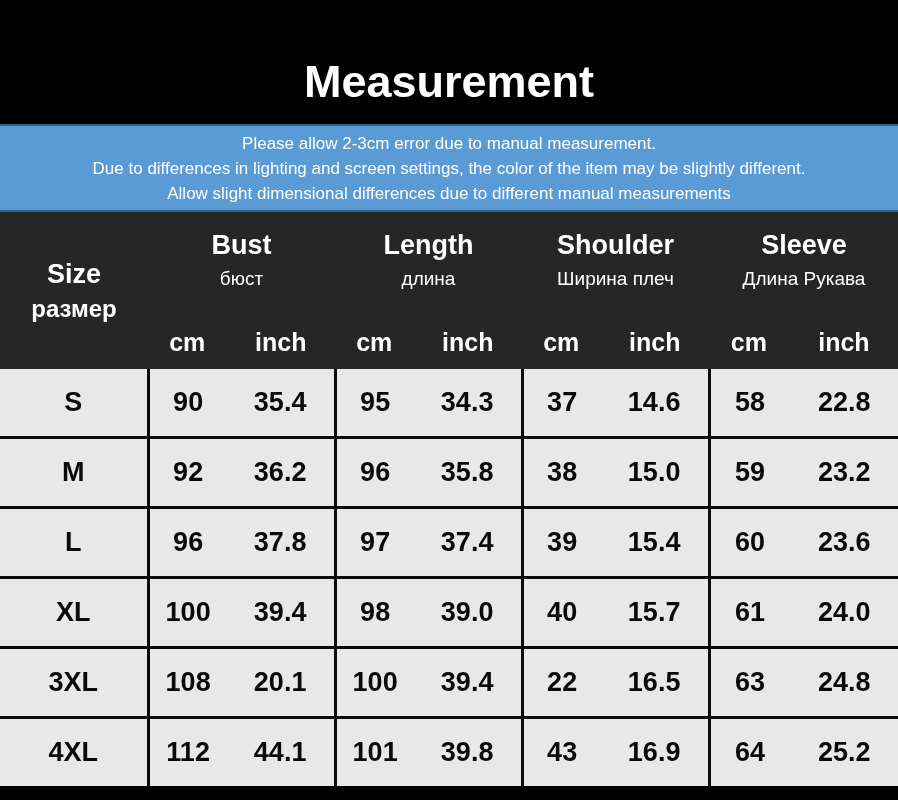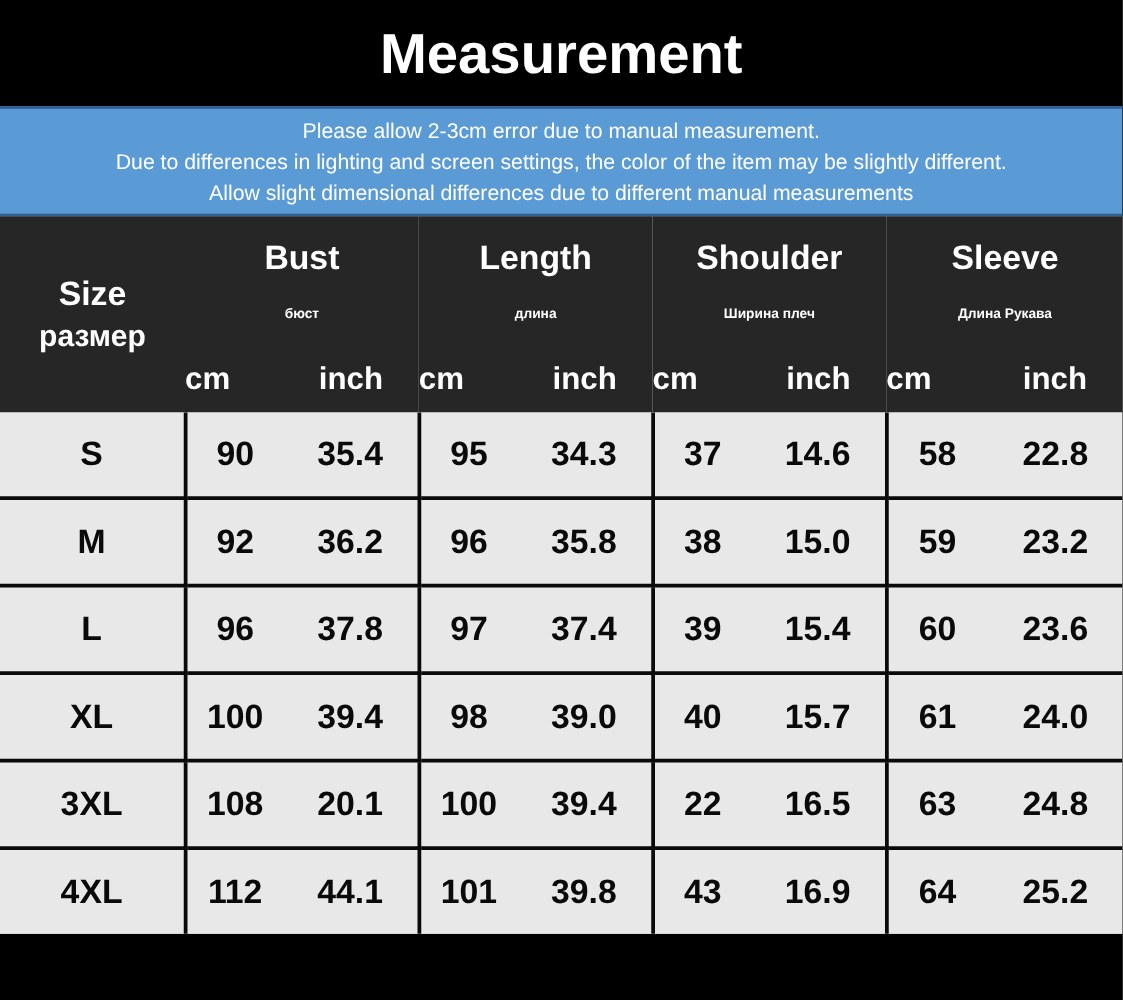--- a/index.html
+++ b/index.html
@@ -21,20 +21,21 @@
     box-sizing: border-box;
   }
 
   
   .title-bar {
     height: 85px;
     background: #000000;
     display: flex;
     align-items: center;
     justify-content: center;
+    margin-top: 39px;
   }
   .title-text {
     color: #ffffff;
     font-size: 45px;
     font-weight: bold;
     letter-spacing: 0px;
     line-height: 1;
   }
 
   
@@ -91,24 +92,24 @@
     padding-top: 0;
     padding-bottom: 0;
   }
   .head-en {
     font-size: 27px;
     font-weight: bold;
     line-height: 30px;
     white-space: nowrap;
   }
   .head-ru {
-    font-size: 11px;
-    font-weight: bold;
+    font-size: 19px;
+    font-weight: normal;
     line-height: 24px;
-    margin-top: 18px;
+    margin-top: 7px;
     white-space: nowrap;
   }
   .head-size-en {
     font-size: 27px;
     font-weight: bold;
     line-height: 36px;
   }
   .head-size-ru {
     font-size: 24px;
     font-weight: bold;
@@ -116,21 +117,21 @@
   }
   .unit-row {
     margin-top: auto;
     display: flex;
     width: 100%;
     padding-bottom: 12px;
     box-sizing: border-box;
   }
   .unit-cm {
     flex: 0 0 42%;
-    text-align: left;
+    text-align: center;
     font-size: 25px;
     font-weight: bold;
   }
   .unit-inch {
     flex: 0 0 58%;
     text-align: center;
     font-size: 25px;
     font-weight: bold;
   }
 

